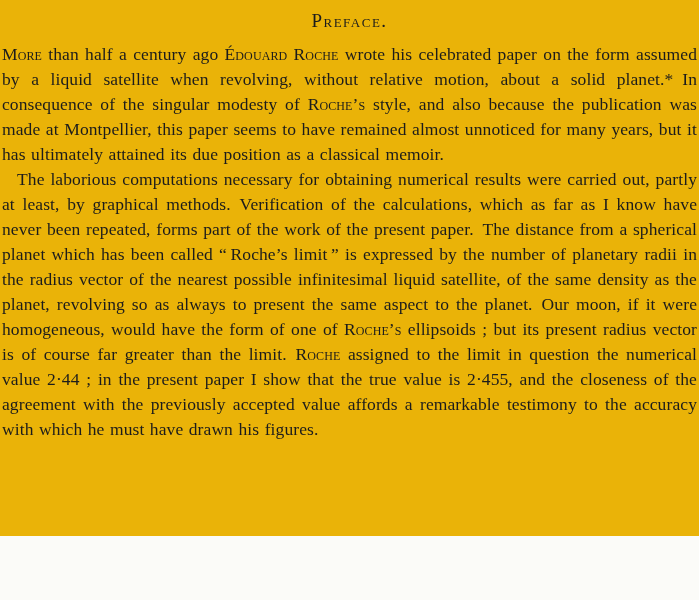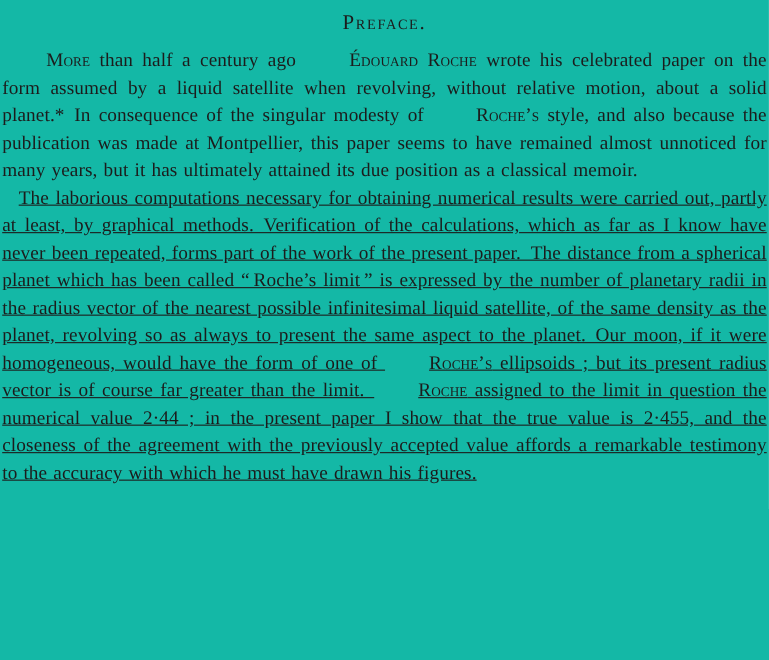--- a/index.html
+++ b/index.html
@@ -10,48 +10,46 @@
   body {
     width: 699px;
     height: 600px;
     overflow: hidden;
     font-family: "Liberation Serif", "DejaVu Serif", serif;
     color: #1c1c1c;
   }
   .page {
     box-sizing: border-box;
     width: 699px;
-    height: 600px;
+    height: 536px;
     padding: 8px 2px 0 2px;
-    background: #14b8a6;
+    background: #eab308;
   }
   .title {
     font-size: 19px;
     line-height: 26px;
     font-weight: normal;
     font-variant: small-caps;
     letter-spacing: 1.5px;
     text-align: center;
     margin: 0 0 8px 0;
   }
   .body-para {
     font-size: 17.5px;
     line-height: 25px;
     text-align: justify;
     margin: 0;
     word-spacing: 1px;
     letter-spacing: 0.1px;
   }
   .indent {
     text-indent: 15px;
-    text-decoration: underline;
   }
   .sc {
     font-variant: small-caps;
-    margin-left: 40px;
   }
   .footnote {
     font-size: 15px;
     line-height: 25px;
     text-align: justify;
     text-indent: 15px;
     margin: 6px 0 0 0;
     word-spacing: 1px;
   }
 </style>

